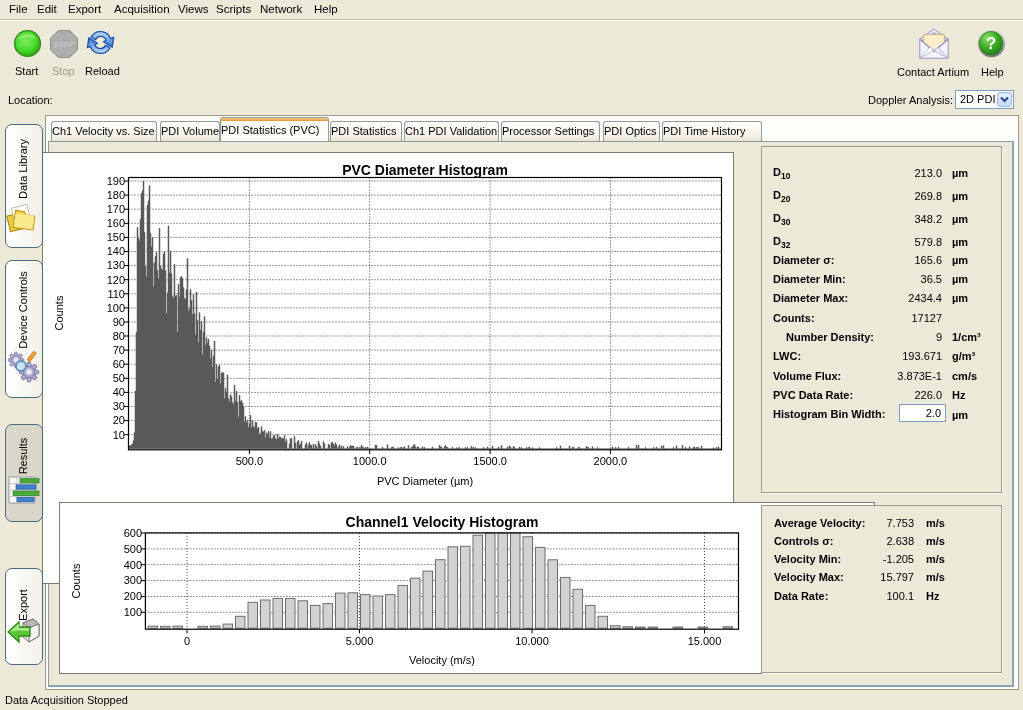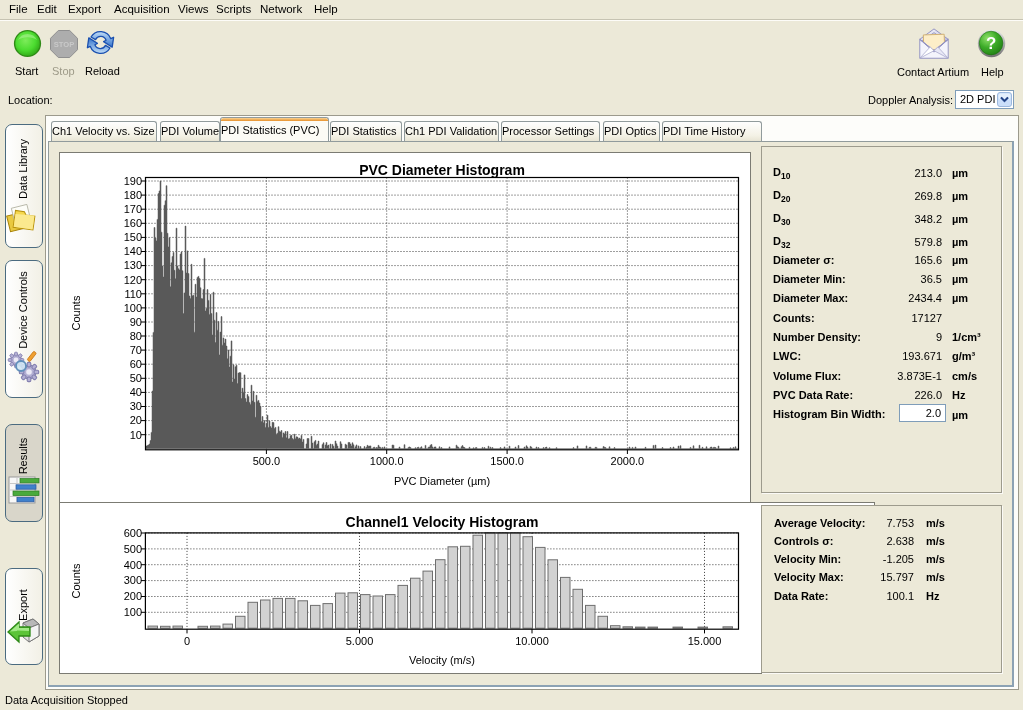--- a/index.html
+++ b/index.html
@@ -157,21 +157,21 @@
     </div>
 <div class="tab" style="left:51px;width:106px">Ch1 Velocity vs. Size</div>
     <div class="tab" style="left:160px;width:60px">PDI Volume</div>
     <div class="tab" style="left:330px;width:72px">PDI Statistics</div>
     <div class="tab" style="left:404px;width:95px">Ch1 PDI Validation</div>
     <div class="tab" style="left:501px;width:99px">Processor Settings</div>
     <div class="tab" style="left:603px;width:57px">PDI Optics</div>
     <div class="tab" style="left:662px;width:100px">PDI Time History</div>
     <div class="tab active">PDI Statistics (PVC)</div>
 
-<div class="wpanel" style="left:59px;top:152px;width:692px;height:432px">
+<div class="wpanel" style="left:42px;top:152px;width:692px;height:432px">
 <svg width="690" height="340" viewBox="0 0 690 340">
 <text x="382" y="22" text-anchor="middle" class="ttl">PVC Diameter Histogram</text>
 <line x1="85.5" y1="281.7" x2="678.5" y2="281.7" class="gl"></line>
 <line x1="81" y1="281.7" x2="85.5" y2="281.7" class="tick"></line>
 <line x1="85.5" y1="267.6" x2="678.5" y2="267.6" class="gl"></line>
 <line x1="81" y1="267.6" x2="85.5" y2="267.6" class="tick"></line>
 <line x1="85.5" y1="253.5" x2="678.5" y2="253.5" class="gl"></line>
 <line x1="81" y1="253.5" x2="85.5" y2="253.5" class="tick"></line>
 <line x1="85.5" y1="239.4" x2="678.5" y2="239.4" class="gl"></line>
 <line x1="81" y1="239.4" x2="85.5" y2="239.4" class="tick"></line>
@@ -343,21 +343,21 @@
       <div class="unt" style="left:190px;top:107px">µm</div>
 <div class="lbl" style="left:11px;top:126px">Diameter Min:</div>
       <div class="val" style="right:59px;top:126px">36.5</div>
       <div class="unt" style="left:190px;top:126px">µm</div>
 <div class="lbl" style="left:11px;top:145px">Diameter Max:</div>
       <div class="val" style="right:59px;top:145px">2434.4</div>
       <div class="unt" style="left:190px;top:145px">µm</div>
 <div class="lbl" style="left:11px;top:165px">Counts:</div>
       <div class="val" style="right:59px;top:165px">17127</div>
       <div class="unt" style="left:190px;top:165px"></div>
-<div class="lbl" style="left:11px;top:184px">Number Density:</div>
+<div class="lbl" style="left:24px;top:184px">Number Density:</div>
       <div class="val" style="right:59px;top:184px">9</div>
       <div class="unt" style="left:190px;top:184px">1/cm³</div>
 <div class="lbl" style="left:11px;top:203px">LWC:</div>
       <div class="val" style="right:59px;top:203px">193.671</div>
       <div class="unt" style="left:190px;top:203px">g/m³</div>
 <div class="lbl" style="left:11px;top:223px">Volume Flux:</div>
       <div class="val" style="right:59px;top:223px">3.873E-1</div>
       <div class="unt" style="left:190px;top:223px">cm/s</div>
 <div class="lbl" style="left:11px;top:242px">PVC Data Rate:</div>
       <div class="val" style="right:59px;top:242px">226.0</div>

